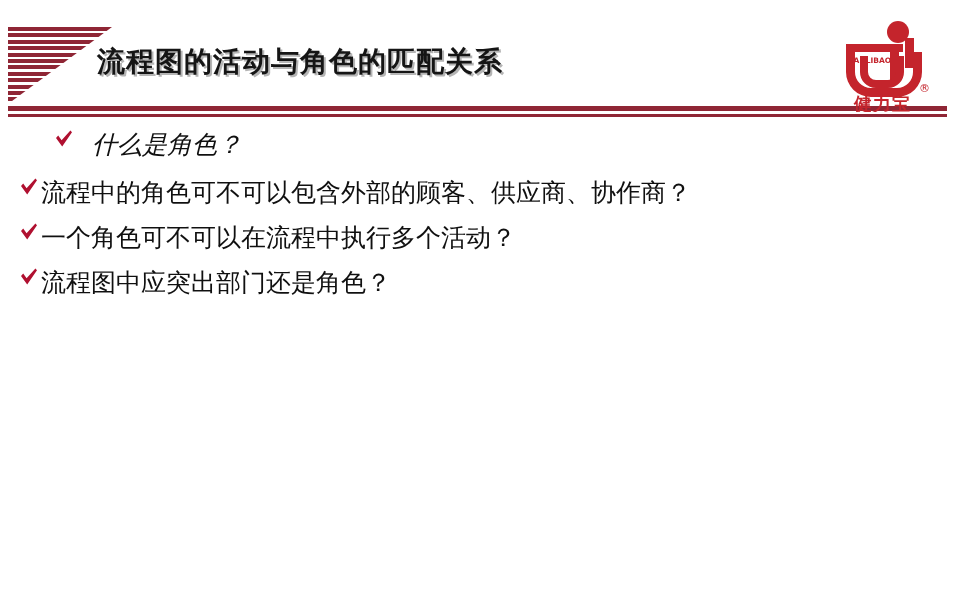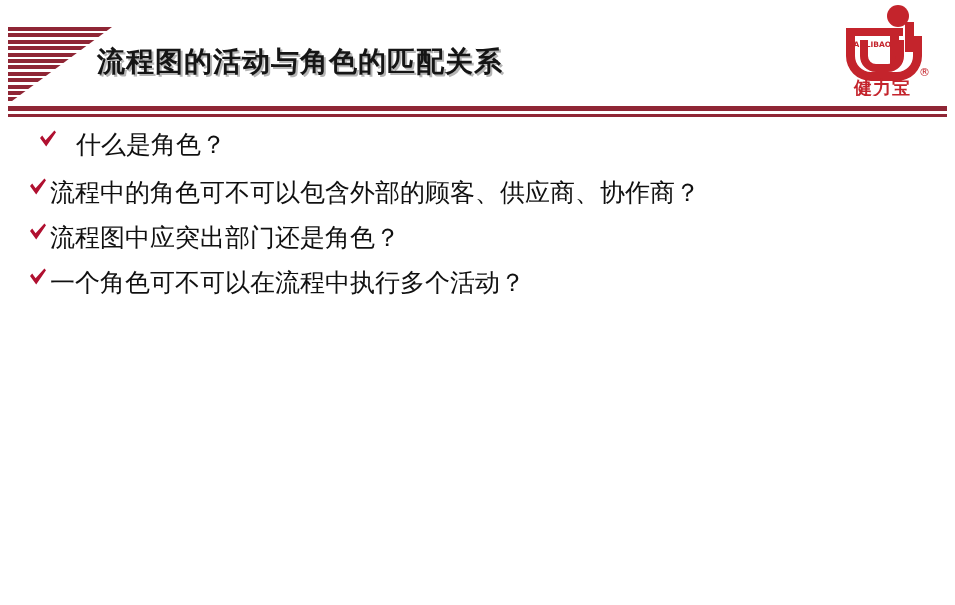--- a/index.html
+++ b/index.html
@@ -82,21 +82,21 @@
     top: 114px;
     width: 939px;
     height: 3px;
     background: var(--deep-red);
   }
 
   
   #brand-logo {
     position: absolute;
     left: 826px;
-    top: 4px;
+    top: 20px;
     width: 112px;
     height: 92px;
   }
   #brand-logo svg { display: block; }
 
   
   #body-content {
     position: absolute;
     left: 0;
     top: 122px;
@@ -123,24 +123,24 @@
 
   .bullet-text {
     font-family: "DejaVu Serif", "Liberation Serif", serif;
     font-size: 25px;
     line-height: 30px;
     color: #101010;
     white-space: nowrap;
   }
 
   
-  #bullet-0 { padding-left: 38px; }
+  #bullet-0 { padding-left: 54px; font-style: italic; }
   #bullet-0 .bullet-text { padding-left: 18px; }
 
-  #bullet-1, #bullet-2, #bullet-3, #bullet-4 { padding-left: 28px; }
+  #bullet-1, #bullet-2, #bullet-3, #bullet-4 { padding-left: 19px; }
   #bullet-1 .bullet-text,
   #bullet-2 .bullet-text,
   #bullet-3 .bullet-text,
   #bullet-4 .bullet-text { padding-left: 2px; }
 
   .spacer-row { height: 8px; }
 </style>
 </head>
 <body>
 
@@ -196,33 +196,33 @@
 
     <div class="bullet-row" id="bullet-1">
       <span class="check-icon">
         <svg width="20" height="22" viewBox="0 0 20 22" xmlns="http://www.w3.org/2000/svg">
           <path d="M2 10 L4.2 7.6 L7.6 12.2 L16.4 2.4 L18 4.2 L8.2 18.6 Z" fill="#b01030"></path>
         </svg>
       </span>
       <span class="bullet-text">流程中的角色可不可以包含外部的顾客、供应商、协作商？</span>
     </div>
 
+    <div class="bullet-row" id="bullet-3">
+      <span class="check-icon">
+        <svg width="20" height="22" viewBox="0 0 20 22" xmlns="http://www.w3.org/2000/svg">
+          <path d="M2 10 L4.2 7.6 L7.6 12.2 L16.4 2.4 L18 4.2 L8.2 18.6 Z" fill="#b01030"></path>
+        </svg>
+      </span>
+      <span class="bullet-text">一个角色可不可以在流程中执行多个活动？</span>
+    </div>
+
     <div class="bullet-row" id="bullet-2">
       <span class="check-icon">
         <svg width="20" height="22" viewBox="0 0 20 22" xmlns="http://www.w3.org/2000/svg">
           <path d="M2 10 L4.2 7.6 L7.6 12.2 L16.4 2.4 L18 4.2 L8.2 18.6 Z" fill="#b01030"></path>
         </svg>
       </span>
       <span class="bullet-text">流程图中应突出部门还是角色？</span>
-    </div>
-
-    <div class="bullet-row" id="bullet-3">
-      <span class="check-icon">
-        <svg width="20" height="22" viewBox="0 0 20 22" xmlns="http://www.w3.org/2000/svg">
-          <path d="M2 10 L4.2 7.6 L7.6 12.2 L16.4 2.4 L18 4.2 L8.2 18.6 Z" fill="#b01030"></path>
-        </svg>
-      </span>
-      <span class="bullet-text">一个角色可不可以在流程中执行多个活动？</span>
     </div>
 
 
   </div>
 </div>
 
 </body></html>

